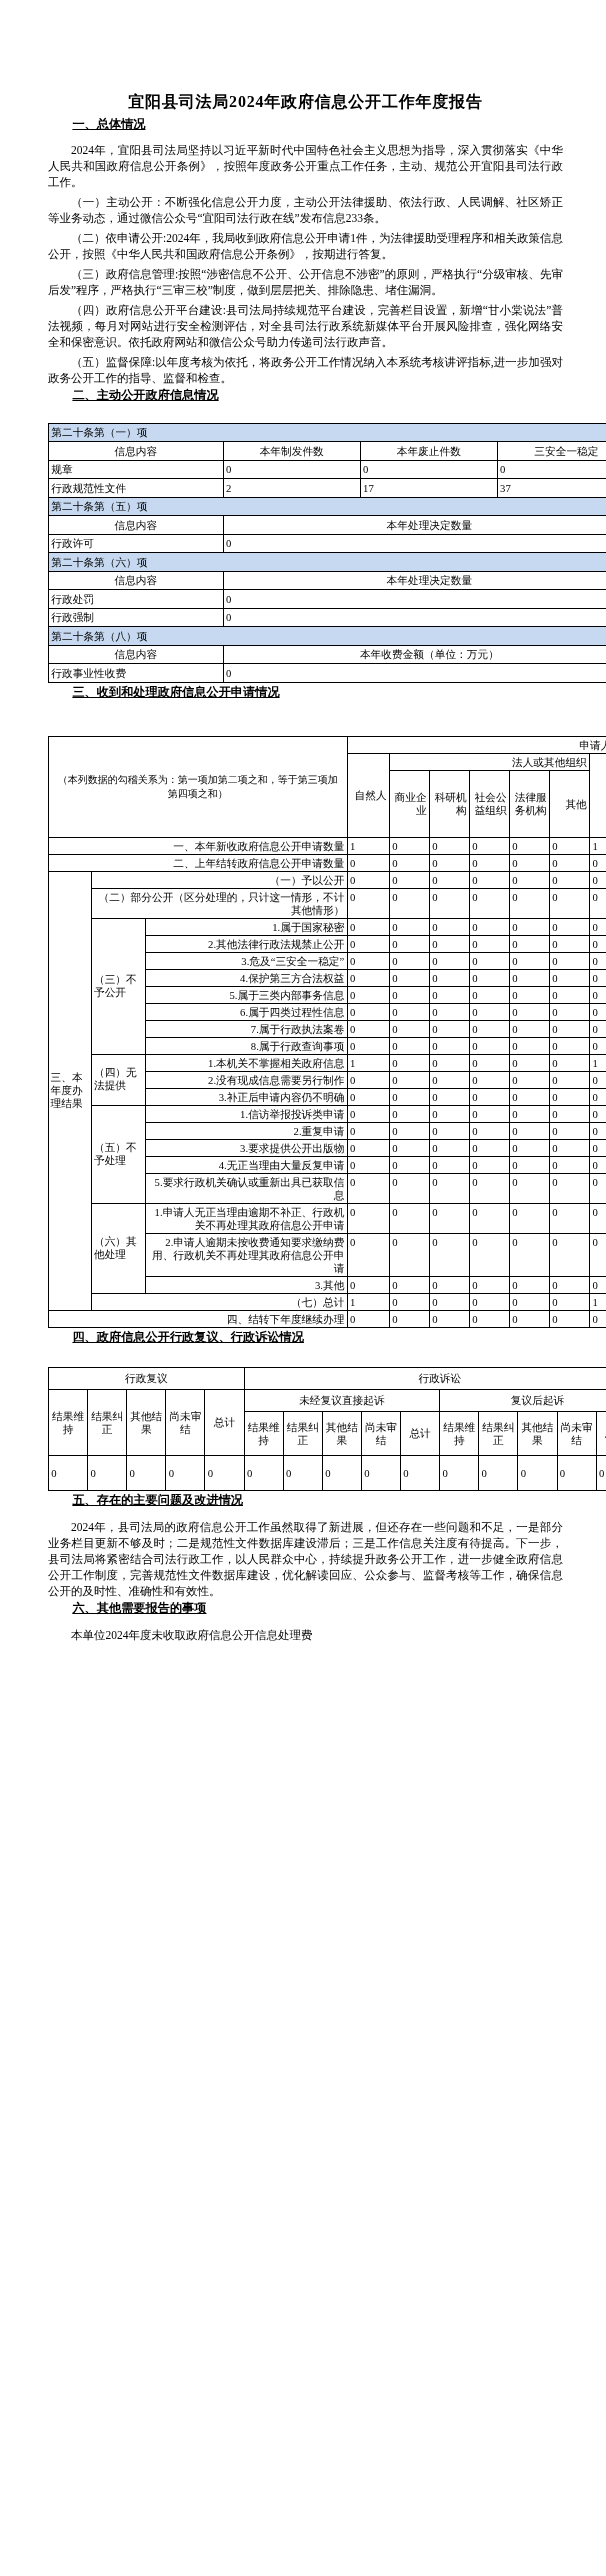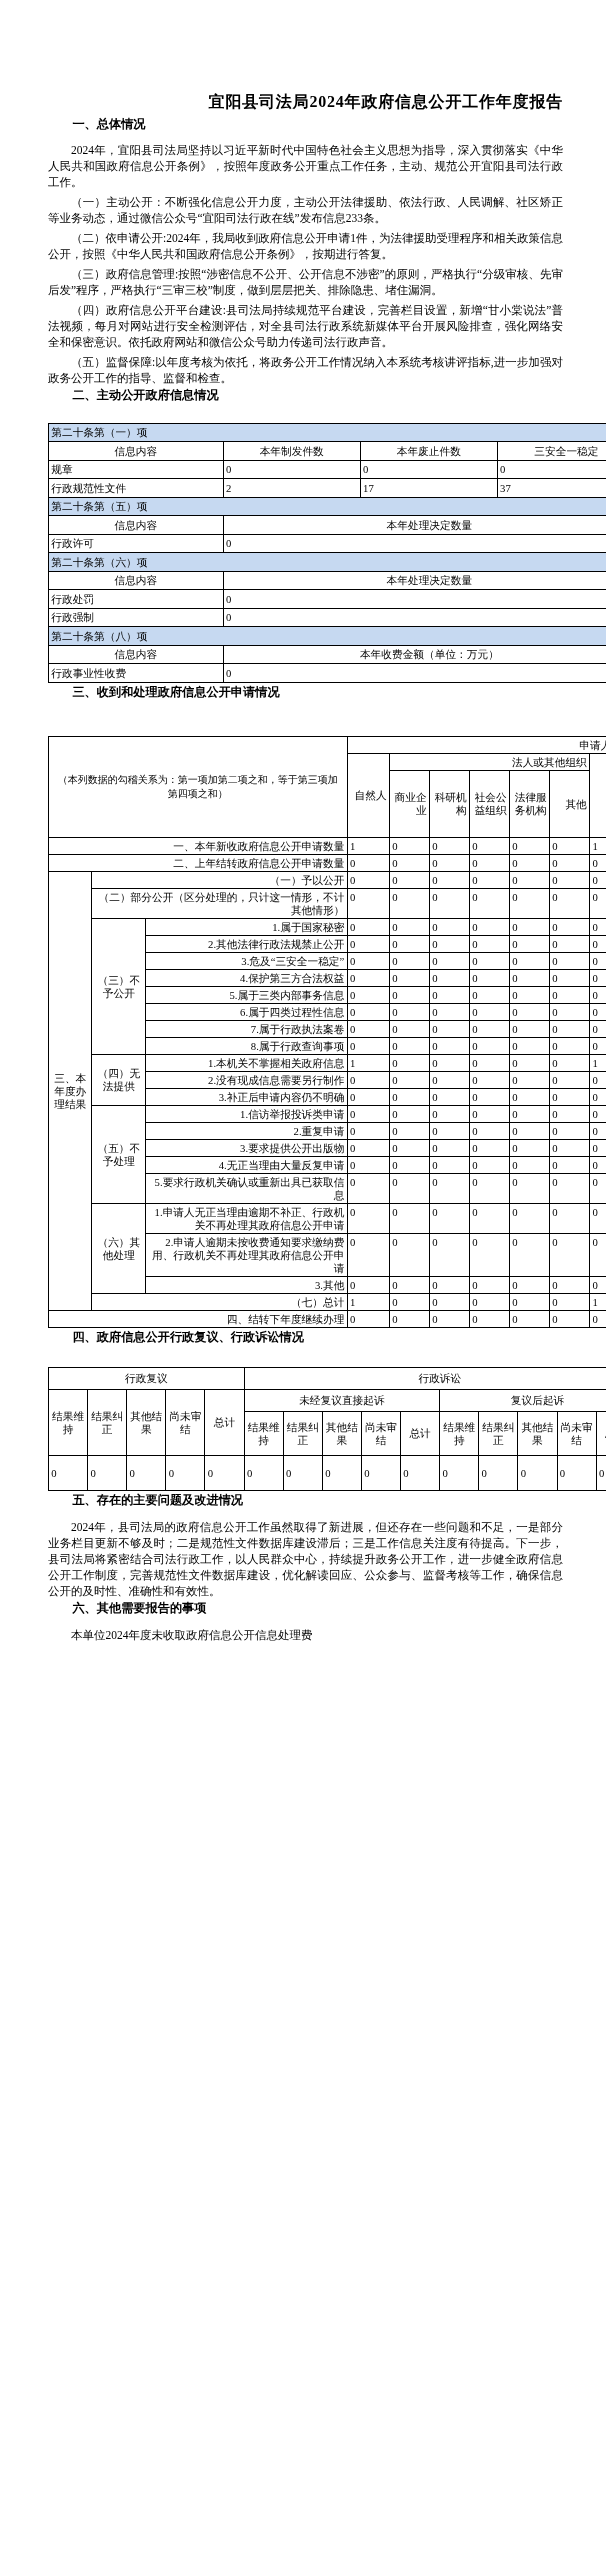--- a/index.html
+++ b/index.html
@@ -3,27 +3,27 @@
 <meta charset="utf-8">
 <style>
   html,body{margin:0;padding:0;}
   body{
     width:607px;height:2576px;background:#ffffff;color:#000;
     font-family:"Liberation Serif","DejaVu Serif",serif;
     overflow:hidden;position:relative;
   }
   .page{padding:0 44px 0 48px;}
   .doc-title{
-    margin:90px 0 0 0;text-align:right;font-size:16px;line-height:24.5px;
+    margin:90px 0 0 0;text-align:center;font-size:16px;line-height:24.5px;
     font-weight:bold;letter-spacing:0.8px;
     font-family:"Liberation Serif","DejaVu Serif",serif;
   }
   h2.sec{
     font-size:12.2px;line-height:18.4px;font-weight:bold;margin:0;
-    text-indent:2em;font-family:"Liberation Sans","DejaVu Sans",sans-serif;
+    text-indent:2em;font-family:"Liberation Sans","DejaVu Sans",sans-serif;text-decoration:underline;
   }
   .sec1{margin-top:32px;}
   .sec2{margin-top:23px;}
   .sec3{margin-top:230px;}
   .sec4{margin-top:186px;}
   .sec5{margin-top:24.5px;}
   .sec6{margin-top:15.3px;}
   .para{margin:0;font-size:11.5px;line-height:16px;text-indent:2em;text-align:justify;word-break:break-all;}
   .paras{margin-top:9.2px;}
   .para+.para{margin-top:4px;}
@@ -33,21 +33,21 @@
   .t1 .band{background:#c6d9f1;height:14.5px;border-top:1.5px solid #000;border-bottom:1.5px solid #000;}
   .t1 .hc{text-align:center;border-bottom:1.5px solid #000;height:14.5px;}
   .t1 .lab{text-align:left;height:14.5px;}
   .t1 .val{text-align:left;height:14.5px;}
   .t2{margin-top:35px;}
   .t2 thead td{text-align:right;}
   .t2 .note{text-align:center;font-size:10px;line-height:14.5px;padding:3.1px 4.6px;}
   .t2 thead tr:last-child td{border-bottom:1.5px solid #000;}
   .t2 .lab{text-align:right;}
   .t2 .val{text-align:left;vertical-align:top;}
-  .t2 .vhead,.t2 .ghead{text-align:center;vertical-align:middle;padding:1.5px 1.5px;}
+  .t2 .vhead,.t2 .ghead{text-align:left;vertical-align:middle;padding:1.5px 1.5px;font-family:Liberation Mono, monospace;}
   .t2 tr.strong td{border-top:1.5px solid #000;}
   .t2 .hcell3{height:63px;}
   .t4{margin-top:20px;}
   .t4 td{text-align:center;}
   .t4 .g{height:18.4px;}
   .t4 .leaf{height:40px;}
   .t4 .val{height:31px;text-align:left;vertical-align:middle;}
   .t4 tr.vrow td{border-top:1.5px solid #000;}
   table{border:1.5px solid #000;}
 </style>

